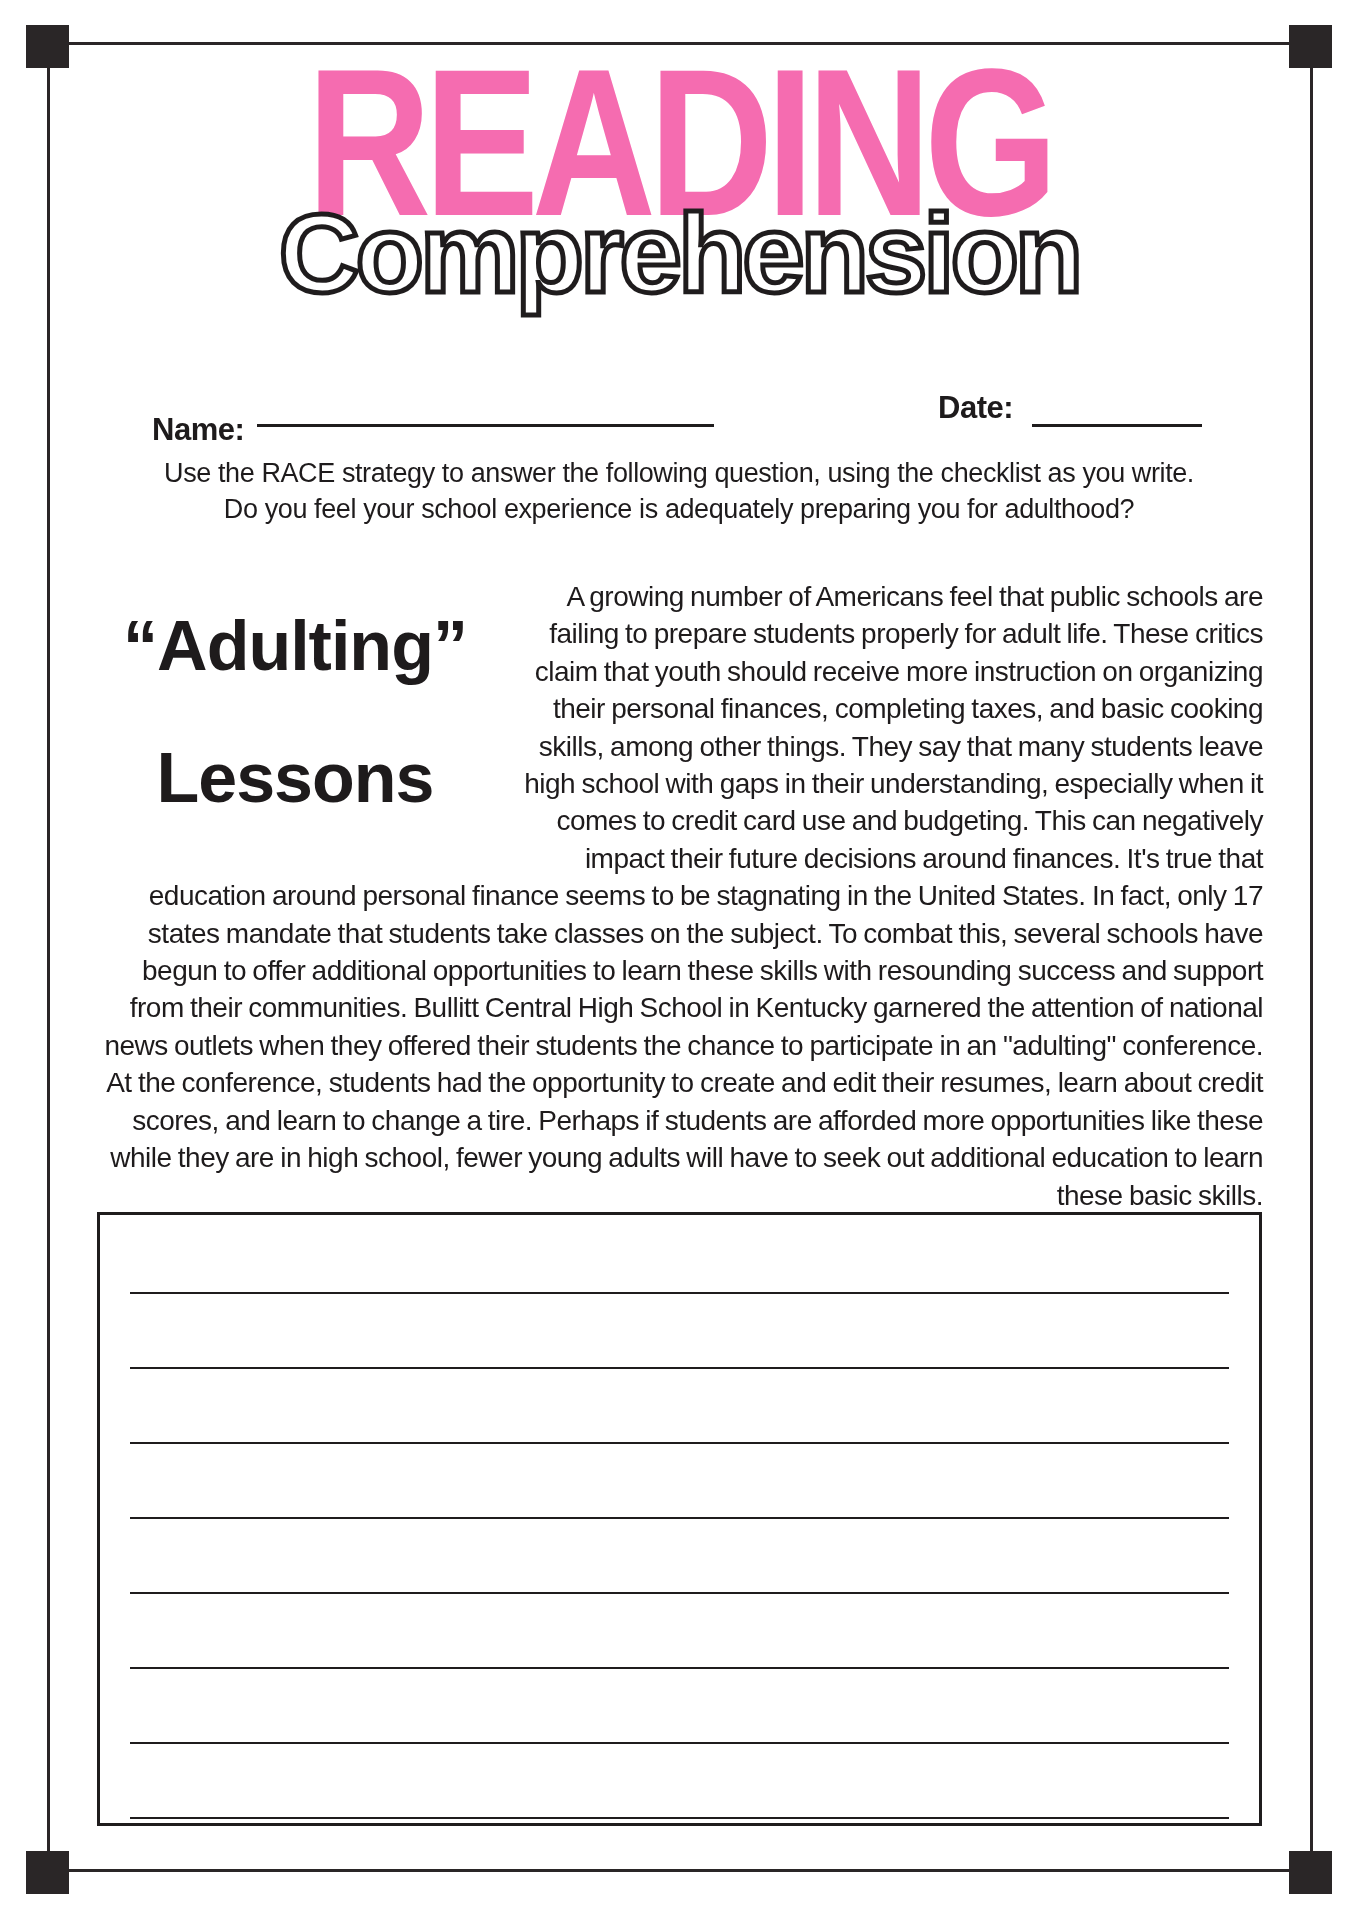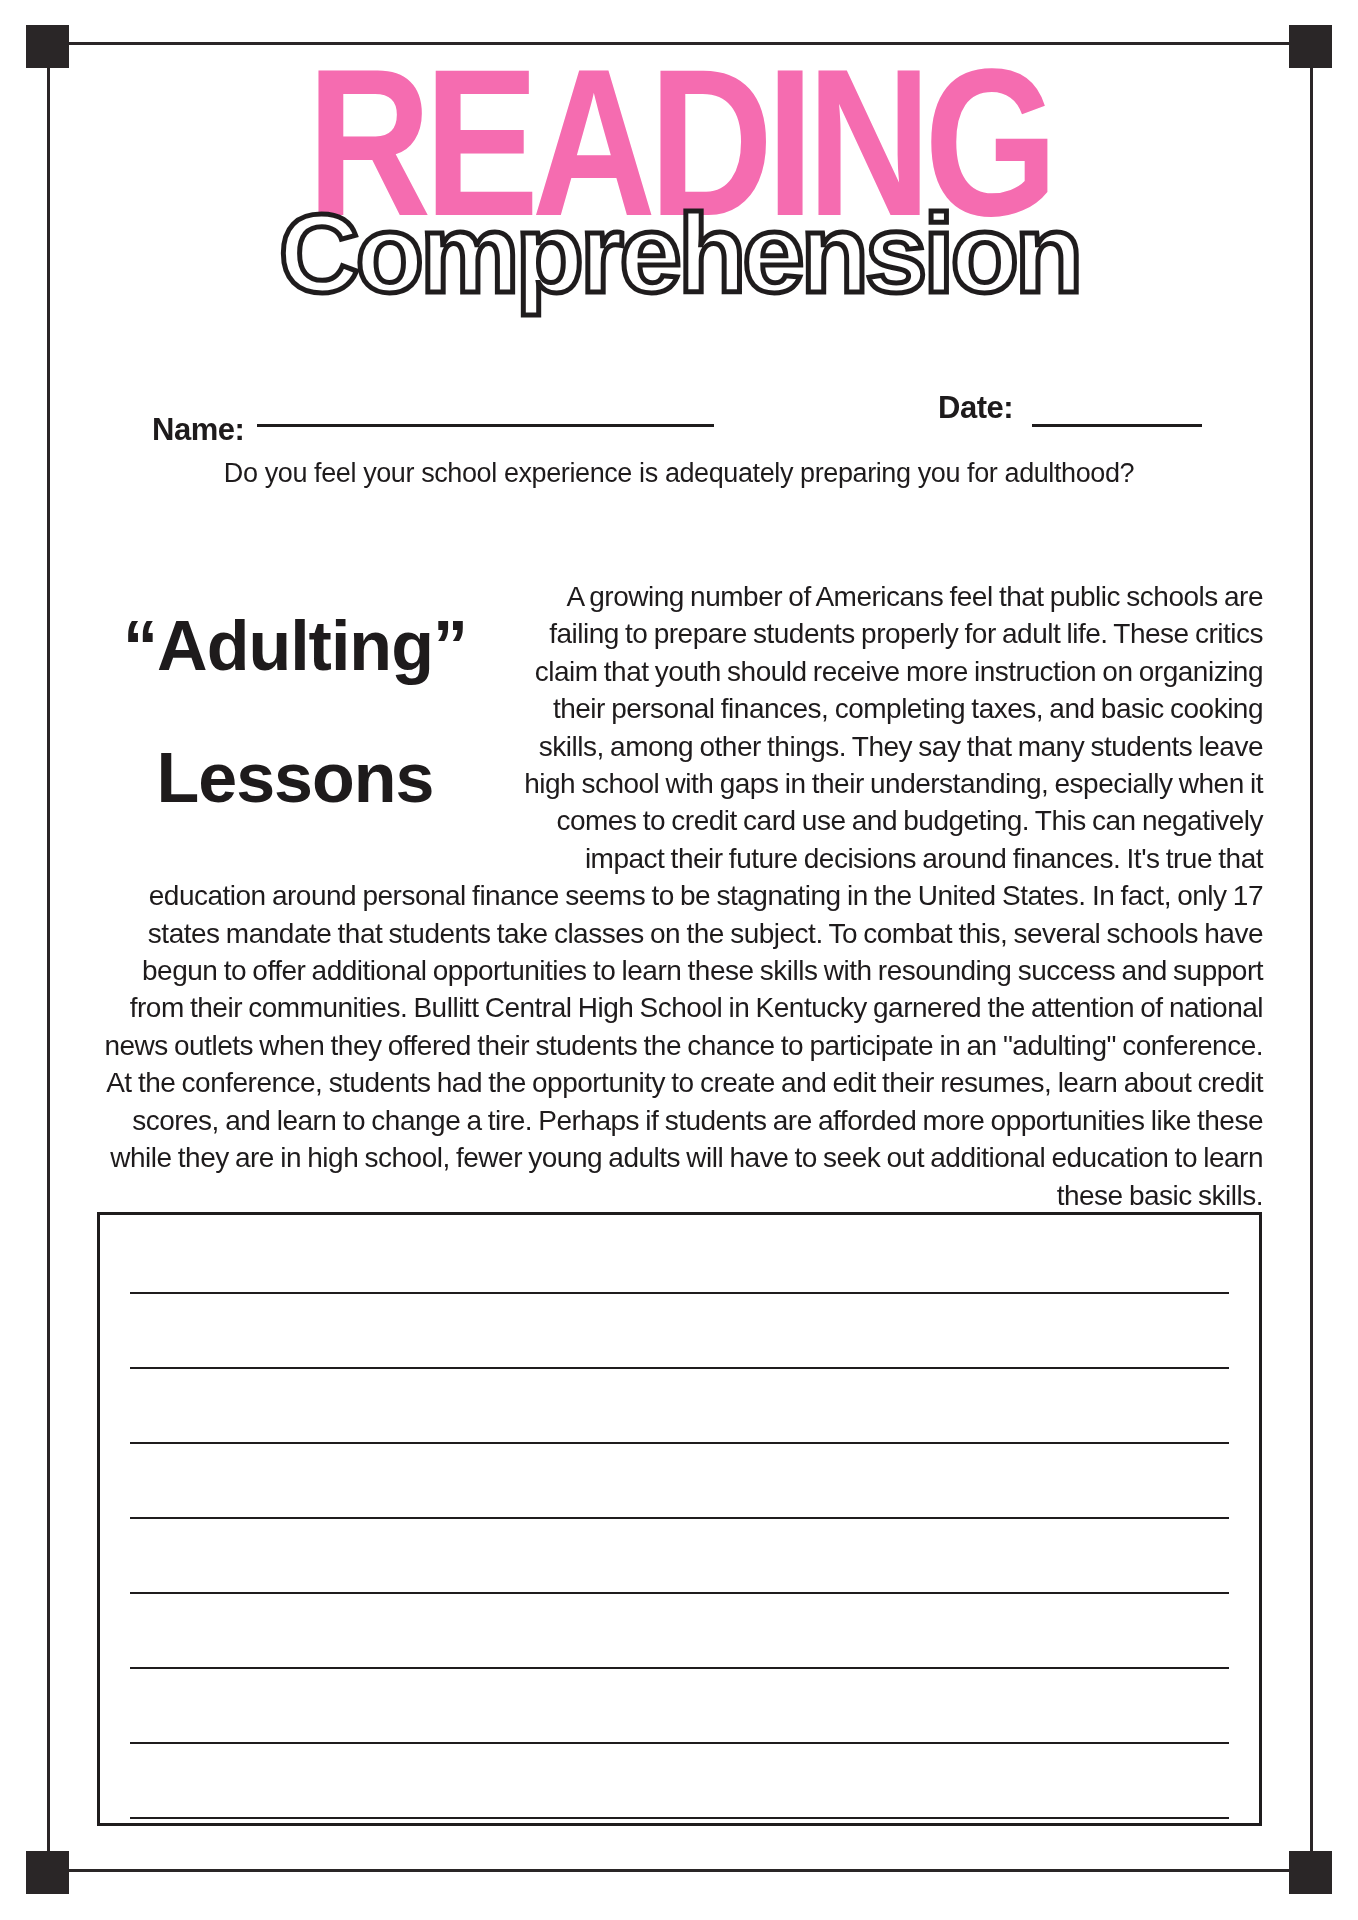--- a/index.html
+++ b/index.html
@@ -119,20 +119,21 @@
 
   <div class="title-reading">READING</div>
   <div class="title-comp">Comprehension</div>
 
   <div class="label name-label">Name:</div>
   <div class="blank name-line"></div>
   <div class="label date-label">Date:</div>
   <div class="blank date-line"></div>
 
   <div class="instructions">
+    <div>Use the RACE strategy to answer the following question, using the checklist as you write.</div>
     <div>Do you feel your school experience is adequately preparing you for adulthood?</div>
   </div>
 
   <div class="passage">
     <div class="passage-title">
       <div>“Adulting”</div>
       <div>Lessons</div>
     </div>
     <p class="passage-text">A growing number of Americans feel that public schools are failing to prepare students properly for adult life. These critics claim that youth should receive more instruction on organizing their personal finances, completing taxes, and basic cooking skills, among other things. They say that many students leave high school with gaps in their understanding, especially when it comes to credit card use and budgeting. This can negatively impact their future decisions around finances. It's true that education around personal finance seems to be stagnating in the United States. In fact, only 17 states mandate that students take classes on the subject. To combat this, several schools have begun to offer additional opportunities to learn these skills with resounding success and support from their communities. Bullitt Central High School in Kentucky garnered the attention of national news outlets when they offered their students the chance to participate in an "adulting" conference. At the conference, students had the opportunity to create and edit their resumes, learn about credit scores, and learn to change a tire. Perhaps if students are afforded more opportunities like these while they are in high school, fewer young adults will have to seek out additional education to learn these basic skills.</p>
   </div>

